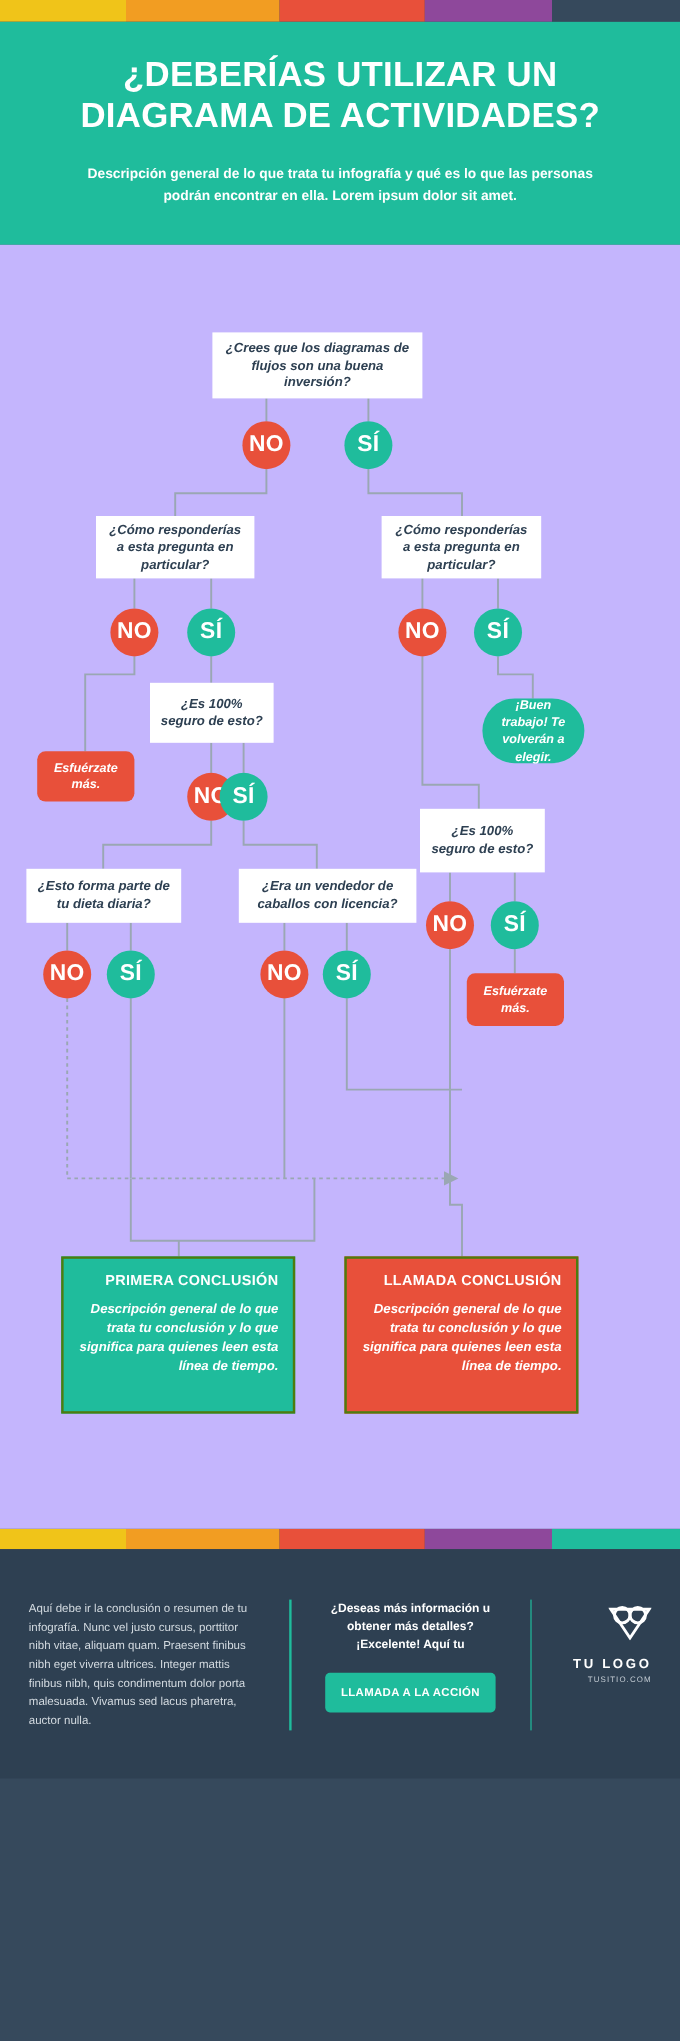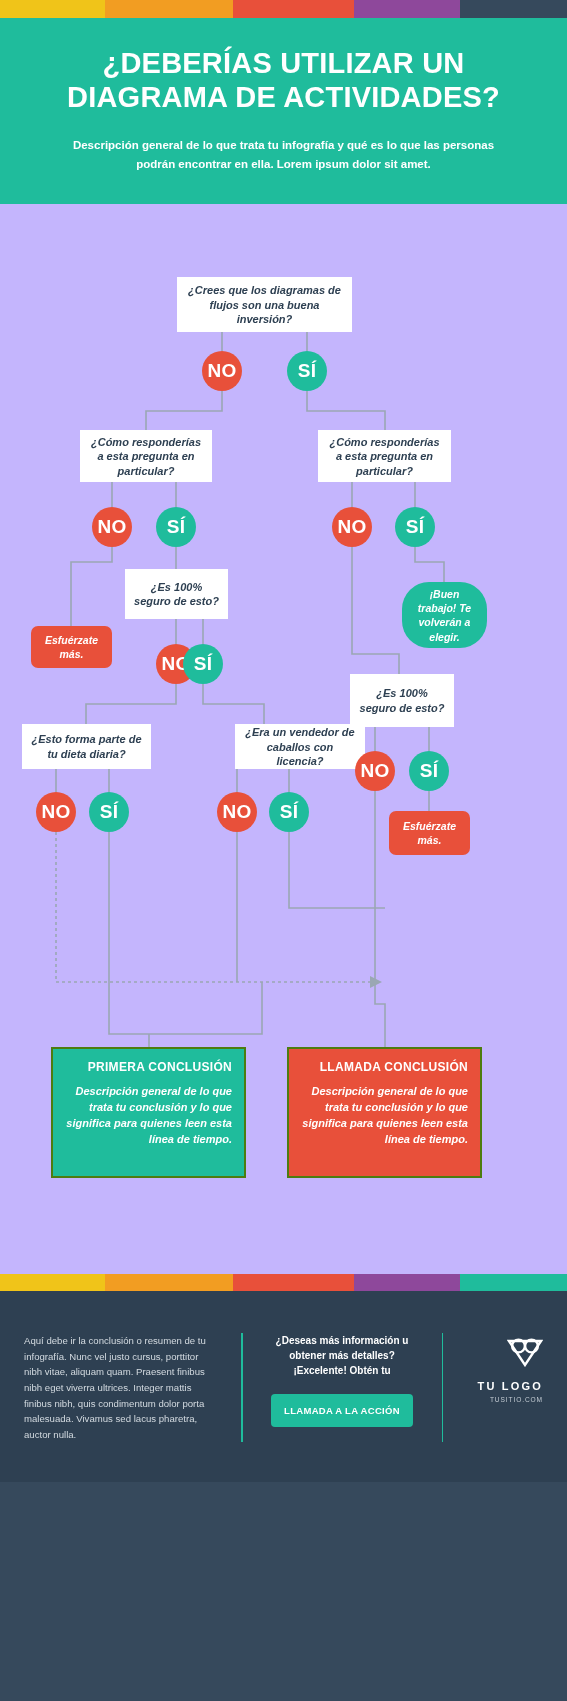--- a/index.html
+++ b/index.html
@@ -175,21 +175,21 @@
   <div class="qbox" style="left:80px;top:226px;width:132px;height:52px;">¿Cómo responderías a esta pregunta en particular?</div>
 
   <div class="qbox" style="left:318px;top:226px;width:133px;height:52px;">¿Cómo responderías a esta pregunta en particular?</div>
 
   <div class="qbox" style="left:125px;top:365px;width:103px;height:50px;">¿Es 100% seguro de esto?</div>
 
   <div class="qbox" style="left:350px;top:470px;width:104px;height:53px;">¿Es 100% seguro de esto?</div>
 
   <div class="qbox" style="left:22px;top:520px;width:129px;height:45px;">¿Esto forma parte de tu dieta diaria?</div>
 
-  <div class="qbox" style="left:199px;top:520px;width:130px;height:45px;margin-left:36px;">¿Era un vendedor de caballos con licencia?</div>
+  <div class="qbox" style="left:199px;top:520px;width:148px;height:45px;">¿Era un vendedor de caballos con licencia?</div>
 
   <div class="node no" style="left:202px;top:147px;width:40px;height:40px;">NO</div>
   <div class="node si" style="left:287px;top:147px;width:40px;height:40px;">SÍ</div>
 
   <div class="node no" style="left:92px;top:303px;width:40px;height:40px;">NO</div>
   <div class="node si" style="left:156px;top:303px;width:40px;height:40px;">SÍ</div>
 
   <div class="node no" style="left:332px;top:303px;width:40px;height:40px;">NO</div>
   <div class="node si" style="left:395px;top:303px;width:40px;height:40px;">SÍ</div>
 
@@ -200,21 +200,21 @@
   <div class="node si" style="left:409px;top:547px;width:40px;height:40px;">SÍ</div>
 
   <div class="node no" style="left:36px;top:588px;width:40px;height:40px;">NO</div>
   <div class="node si" style="left:89px;top:588px;width:40px;height:40px;">SÍ</div>
 
   <div class="node no" style="left:217px;top:588px;width:40px;height:40px;">NO</div>
   <div class="node si" style="left:269px;top:588px;width:40px;height:40px;">SÍ</div>
 
   <div class="pill red" style="left:31px;top:422px;width:81px;height:42px;">Esfuérzate más.</div>
 
-  <div class="pill green" style="left:402px;top:378px;width:85px;height:66px;border-radius:27px;">¡Buen trabajo! Te volverán a elegir.</div>
+  <div class="pill green" style="left:402px;top:378px;width:85px;height:54px;border-radius:27px;">¡Buen trabajo! Te volverán a elegir.</div>
 
   <div class="pill red" style="left:389px;top:607px;width:81px;height:44px;">Esfuérzate más.</div>
 
   <div class="concl green" style="left:51px;top:843px;width:195px;height:131px;">
     <div class="ct">PRIMERA CONCLUSIÓN</div>
     <div class="cd">Descripción general de lo que trata tu conclusión y lo que significa para quienes leen esta línea de tiempo.</div>
   </div>
 
   <div class="concl red" style="left:287px;top:843px;width:195px;height:131px;">
     <div class="ct">LLAMADA CONCLUSIÓN</div>
@@ -230,21 +230,21 @@
   <div style="width:18.8%;background:#1fbc9c"></div>
 </div>
 
 <div class="footer">
   <div class="footer-inner">
     <div class="f-col text">
       <p class="f-body">Aquí debe ir la conclusión o resumen de tu infografía. Nunc vel justo cursus, porttitor nibh vitae, aliquam quam. Praesent finibus nibh eget viverra ultrices. Integer mattis finibus nibh, quis condimentum dolor porta malesuada. Vivamus sed lacus pharetra, auctor nulla.</p>
     </div>
     <div class="divider"></div>
     <div class="f-col cta">
-      <div class="cta-head">¿Deseas más información u obtener más detalles? ¡Excelente! Obtén tu</div>
+      <div class="cta-head">¿Deseas más información u obtener más detalles? ¡Excelente! Aquí tu</div>
       <button class="cta-btn">LLAMADA A LA ACCIÓN</button>
     </div>
     <div class="divider"></div>
     <div class="f-col logo">
       <span>
         <svg width="36" height="30" viewBox="0 0 36 30" fill="none" aria-hidden="true">
           <path d="M2 4 L18 28 L34 4 Z" stroke="#ffffff" stroke-width="2.4" fill="none"></path>
           <circle cx="11.5" cy="9" r="6.4" stroke="#ffffff" stroke-width="2.4" fill="none"></circle>
           <circle cx="24.5" cy="9" r="6.4" stroke="#ffffff" stroke-width="2.4" fill="none"></circle>
         </svg>

